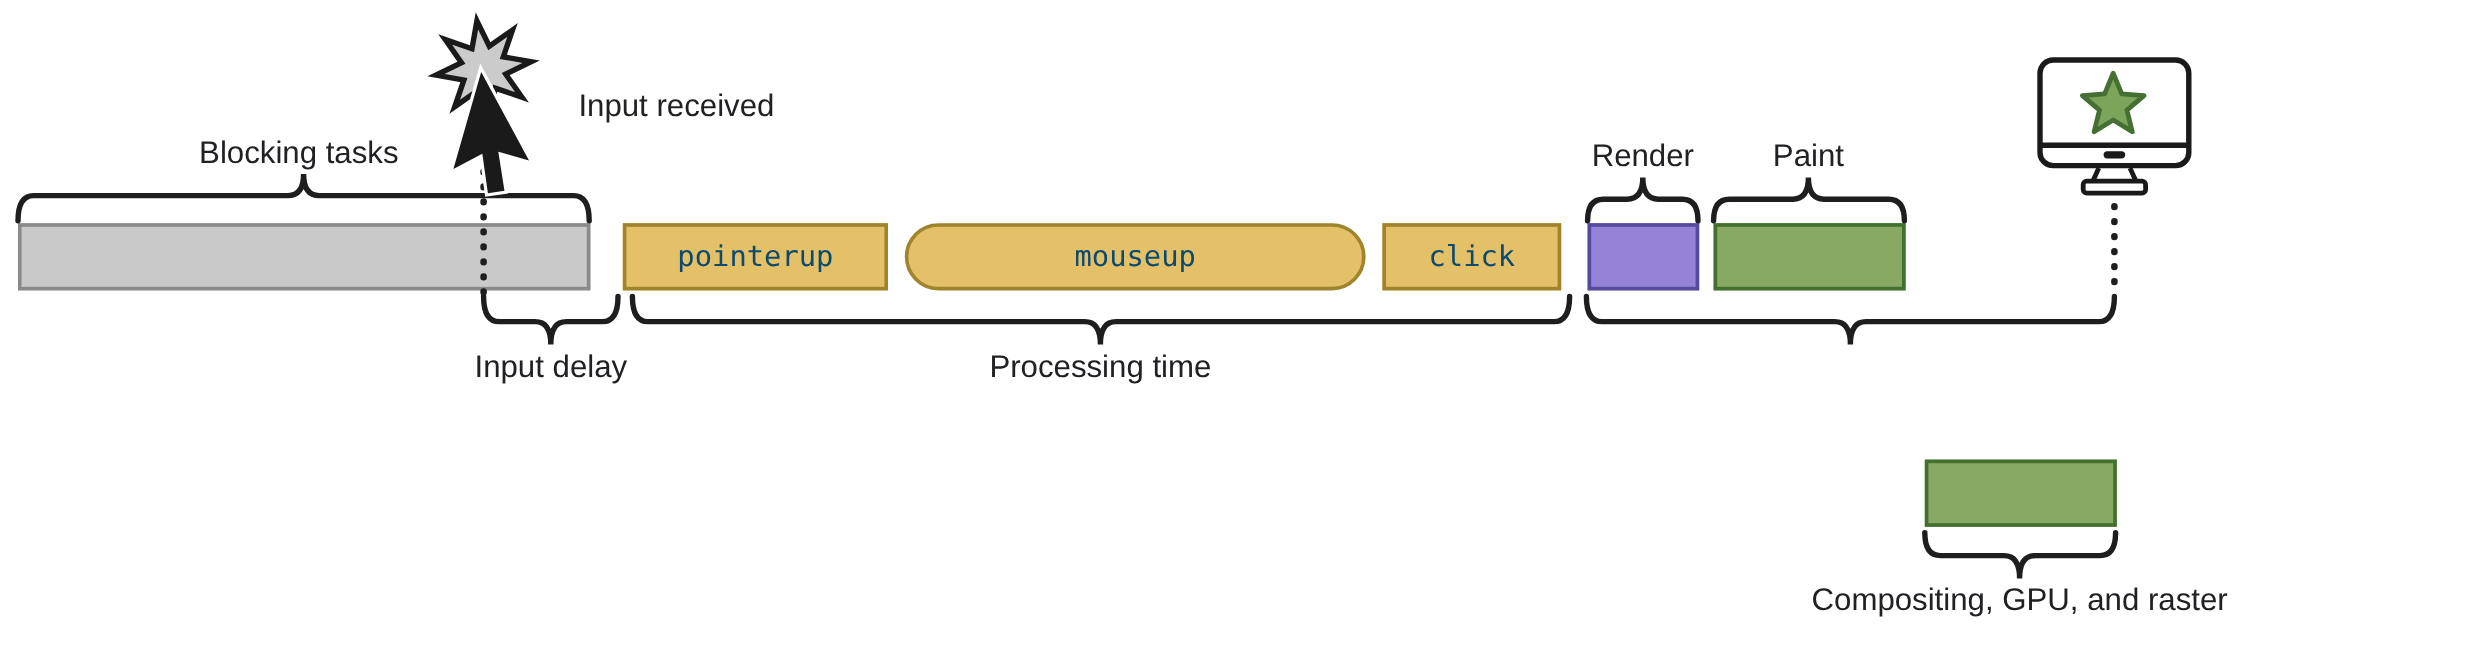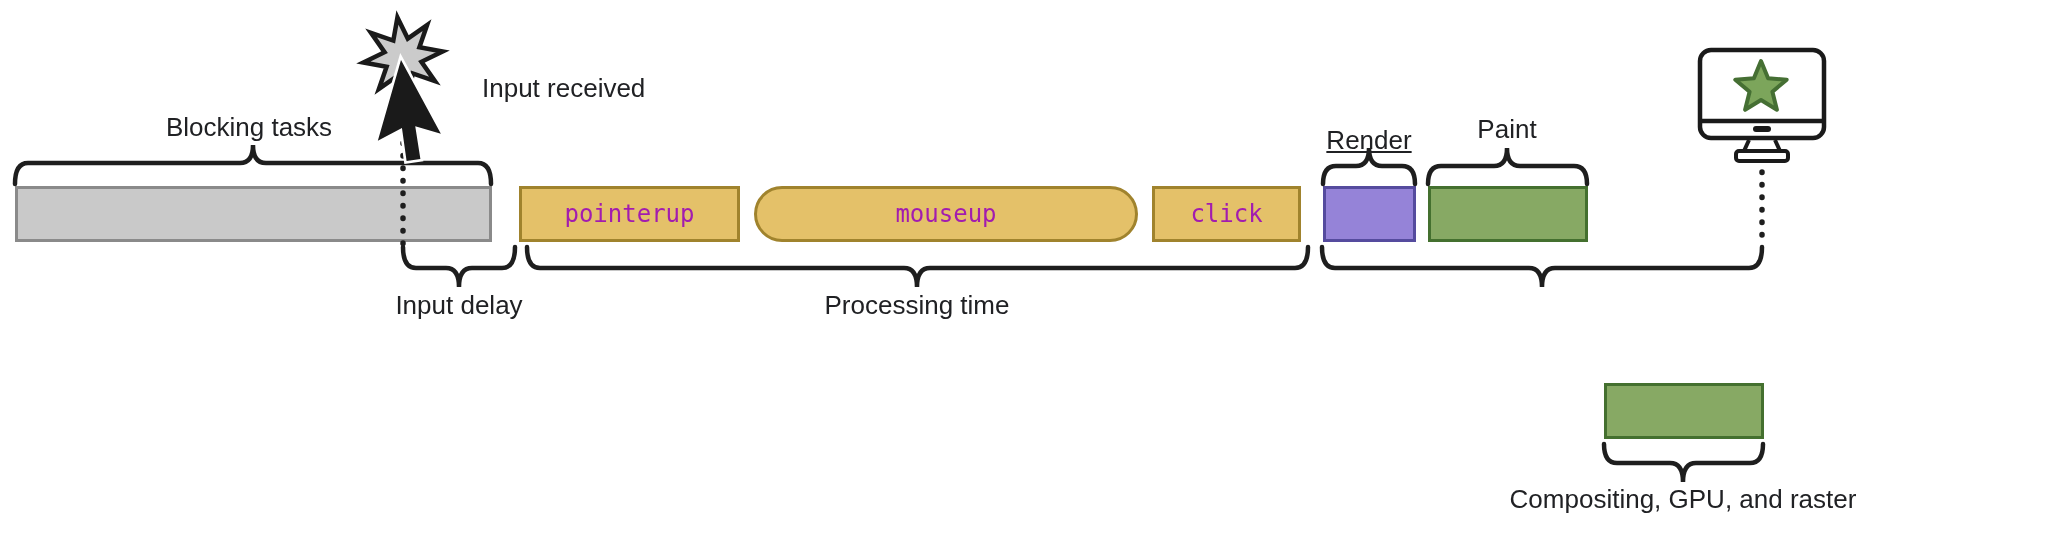--- a/index.html
+++ b/index.html
@@ -22,21 +22,21 @@
     justify-content:center;
     z-index:1;
   }
   .bar-gray{ background:#c9c9c9; border:3px solid #8a8a8a; }
   .bar-yellow{ background:#e4c169; border:3px solid #a0832d; }
   .bar-purple{ background:#9583d8; border:3px solid #554b9e; }
   .bar-green{ background:#87a964; border:3px solid #44702f; }
   .bar-label{
     font-family:"DejaVu Sans Mono", monospace;
     font-size:24px;
-    color:#a21caf;
+    color:#0c4a6e;
     white-space:nowrap;
   }
   .lbl{
     position:absolute;
     font-size:26px;
     line-height:1.05;
     white-space:nowrap;
     z-index:3;
   }
   .lbl.centered{ transform:translateX(-50%); }
@@ -104,21 +104,21 @@
       <path d="M1749,140 L1744,151 M1775,140 L1780,151" stroke-width="4"></path>
       <rect x="1736" y="151" width="52" height="10" rx="3" fill="#ffffff" stroke-width="4"></rect>
       <polygon fill="#7ca55b" stroke="#456f33" stroke-width="4" stroke-linejoin="round" points="1761,61 1768.1,78.3 1786.7,79.7 1772.4,91.7 1776.9,109.8 1761,100 1745.1,109.8 1749.6,91.7 1735.3,79.7 1753.9,78.3"></polygon>
     </g>
   </svg>
 
   <div class="lbl centered" style="left:249px; top:114px;">Blocking tasks</div>
 
   <div class="lbl" style="left:482px; top:75px;">Input received</div>
 
-  <div class="lbl centered" style="left:1369px; top:127px;text-decoration:underline;">Render</div>
+  <div class="lbl centered" style="left:1369px; top:116px;">Render</div>
 
   <div class="lbl centered" style="left:1507px; top:116px;">Paint</div>
 
 
   <div class="lbl centered" style="left:459px; top:292px;">Input delay</div>
 
   <div class="lbl centered" style="left:917px; top:292px;">Processing time</div>
 
 
   <div class="lbl centered" style="left:1683px; top:486px;">Compositing, GPU, and raster</div>

